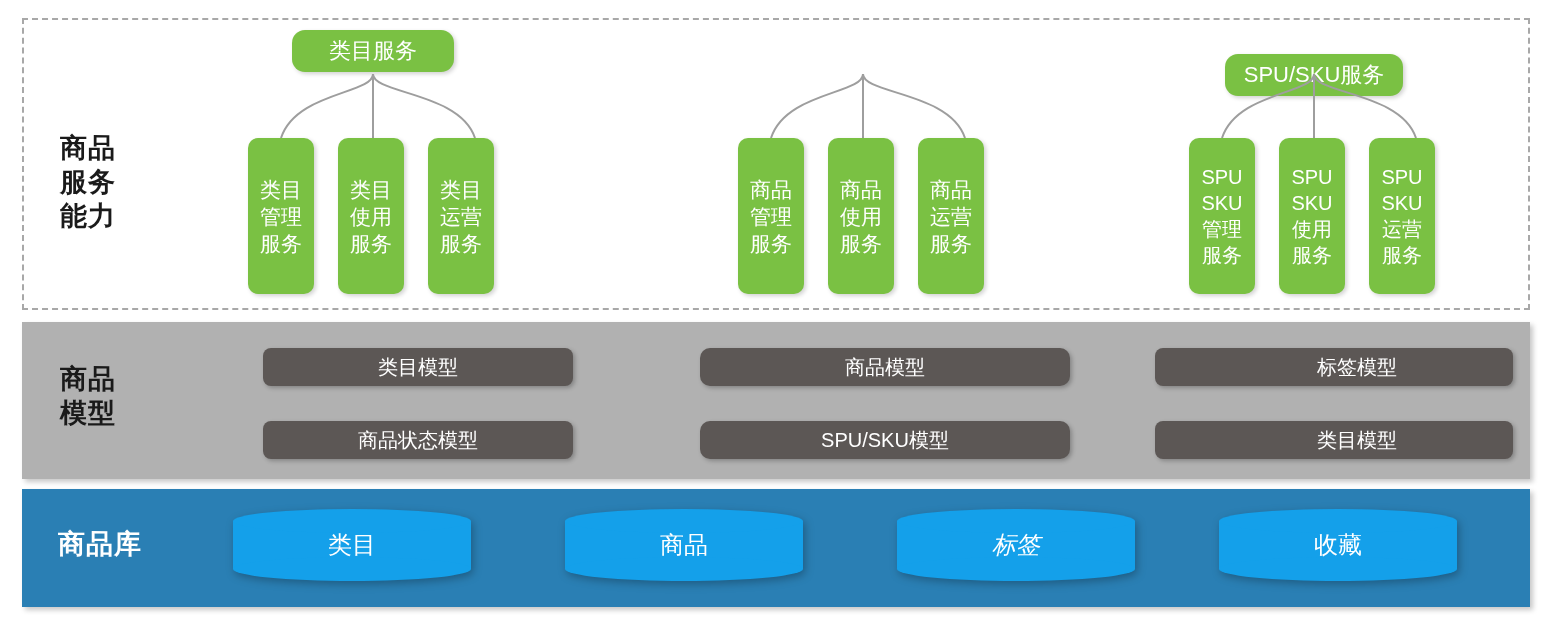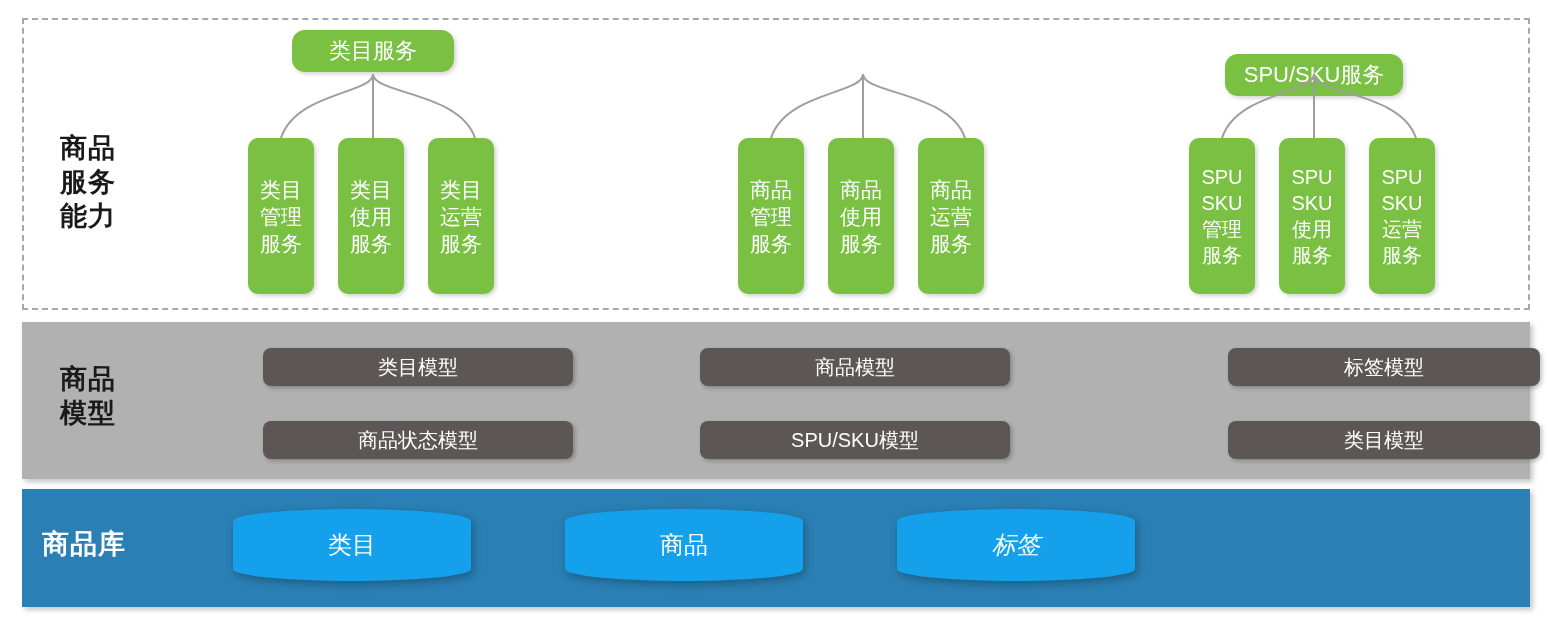--- a/index.html
+++ b/index.html
@@ -59,21 +59,21 @@
     line-height: 34px;
     font-weight: 700;
     white-space: pre-line;
     letter-spacing: 1px;
   }
   .row-label.dark { color: #1a1a1a; }
   .row-label.light { color: #ffffff; }
 
   #label-services { left: 60px; top: 131px; }
   #label-models   { left: 60px; top: 362px; }
-  #label-repo     { left: 42px; top: 527px; }
+  #label-repo     { left: 58px; top: 527px; }
 
   
   .svc-group {
     position: absolute;
     top: 0;
     height: 292px;
   }
   .svc-head {
     position: absolute;
     top: 30px;
@@ -139,22 +139,22 @@
     border-radius: 8px;
     color: #ffffff;
     font-size: 20px;
     display: flex;
     align-items: center;
     justify-content: center;
     box-shadow: 2px 2px 4px rgba(0,0,0,0.25);
     white-space: nowrap;
   }
   .pill-col-1 { left: 213px; width: 310px; margin-left: 28px; }
-  .pill-col-2 { left: 678px; width: 310px; }
-  .pill-col-3 { left: 1206px; width: 312px; }
+  .pill-col-2 { left: 678px; width: 370px; border-radius: 10px; }
+  .pill-col-3 { left: 1133px; width: 312px; padding-left: 46px; }
   .pill-row-1 { top: 26px; }
   .pill-row-2 { top: 99px; }
 
   
   .cylinder {
     position: absolute;
     top: 21px;
     width: 238px;
     height: 70px;
     color: #ffffff;
@@ -286,17 +286,23 @@
       <div class="cyl-cap-top"></div>
       <div class="cyl-cap-bottom"></div>
       <div class="cyl-label">商品</div>
     </div>
     <div class="cylinder" id="cyl-3">
       <div class="cyl-body"></div>
       <div class="cyl-cap-top"></div>
       <div class="cyl-cap-bottom"></div>
       <div class="cyl-label">标签</div>
     </div>
+    <div class="cylinder" id="cyl-4">
+      <div class="cyl-body"></div>
+      <div class="cyl-cap-top"></div>
+      <div class="cyl-cap-bottom"></div>
+      <div class="cyl-label">收藏</div>
+    </div>
   </div>
 
   <div class="row-label light" id="label-repo">商品库</div>
 
 </div>
 
 </body></html>

